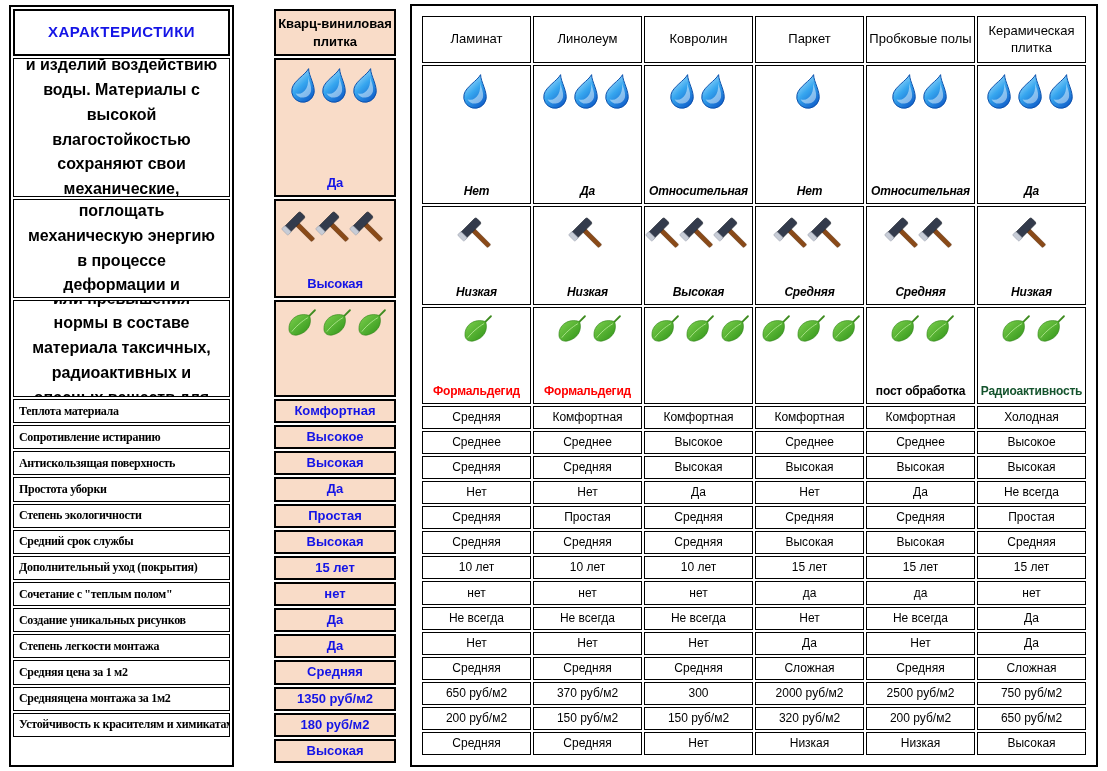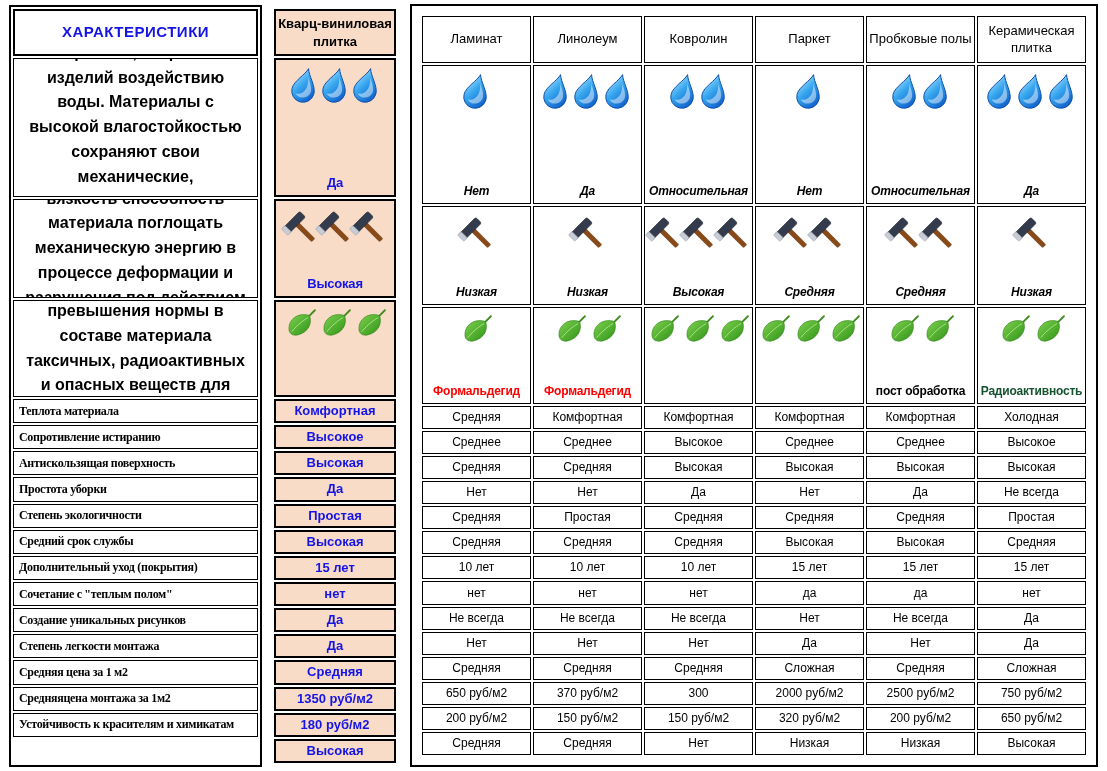--- a/index.html
+++ b/index.html
@@ -5,21 +5,21 @@
   html,body{margin:0;padding:0;background:#fff;}
   body{
     width:1107px;height:771px;position:relative;overflow:hidden;
     font-family:"Liberation Sans","DejaVu Sans",sans-serif;color:#000;
   }
   .panel{
     position:absolute;display:grid;box-sizing:border-box;
     grid-template-rows:47px 139px 99px 97px repeat(14,1fr);
     gap:2px;background:#fff;
   }
-  .left{left:9px;top:5px;width:253px;height:762px;border:2px solid #000;padding:2px;}
+  .left{left:9px;top:5px;width:225px;height:762px;border:2px solid #000;padding:2px;}
   .mid{left:270px;top:5px;width:130px;height:762px;border:2px solid transparent;padding:2px;background:transparent;}
   .right{left:410px;top:4px;width:688px;height:763px;border:2px solid #000;padding:10px;grid-template-columns:repeat(6,1fr);}
   .cell{
     border:1px solid #000;box-sizing:border-box;background:#fff;
     display:flex;align-items:center;justify-content:center;
     text-align:center;overflow:hidden;font-size:12px;line-height:1.25;
   }
   .char-header{border:2px solid #000;color:var(--blue,#1414e6);font-weight:bold;font-size:15px;letter-spacing:.5px;}
   .desc-cell{font-weight:bold;font-size:16px;line-height:1.55;padding:2px 10px;}
   .label-cell{justify-content:flex-start;text-align:left;font-weight:bold;padding:0 2px 0 5px;white-space:nowrap;letter-spacing:-0.3px;font-family:Liberation Serif, serif;}

